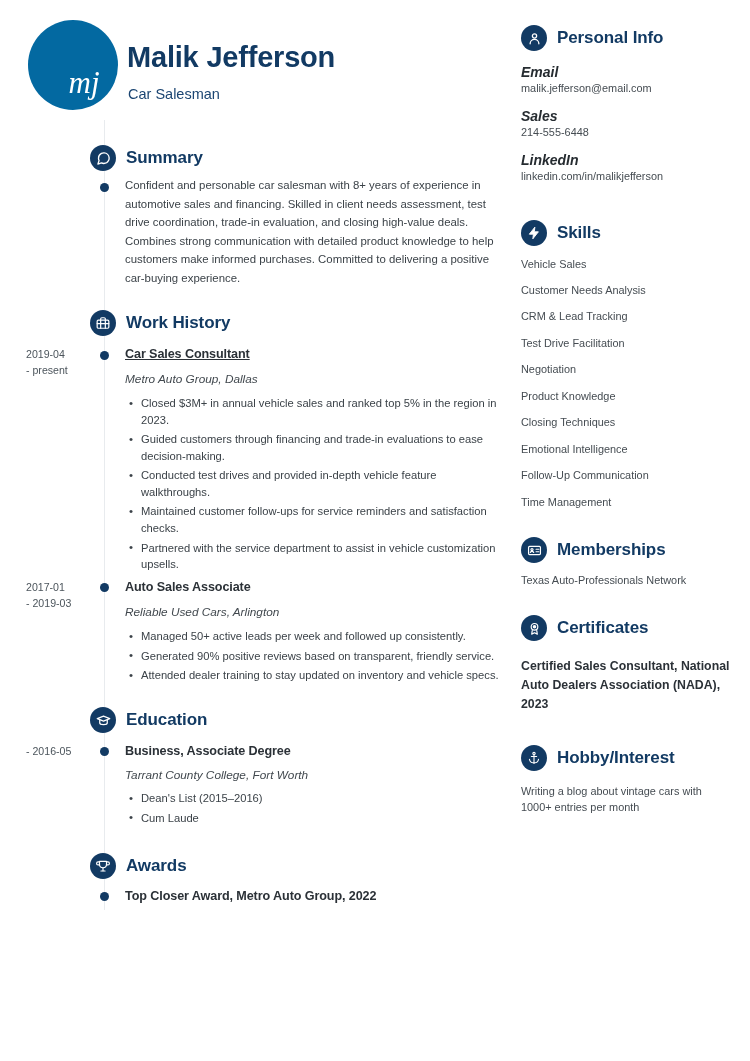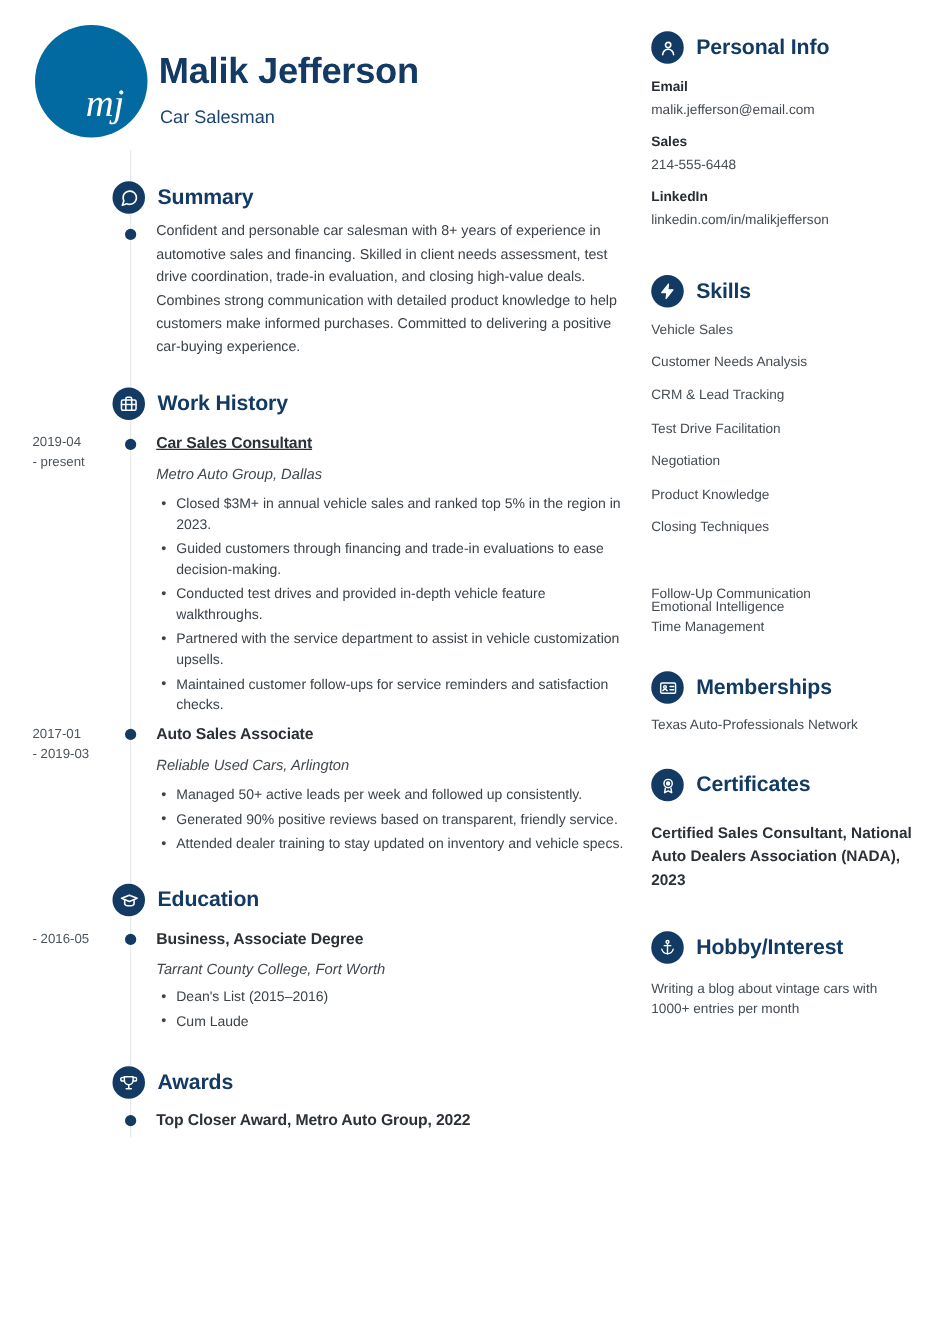--- a/index.html
+++ b/index.html
@@ -169,23 +169,24 @@
   }
   .side-head {
     position: absolute;
     display: flex;
     align-items: center;
     left: 16px;
   }
   .side-label {
     position: absolute;
     left: 16px;
-    font-size: 11px;
+    font-size: 14px;
     font-weight: bold;
     color: #262c31;
+    font-style: italic;
   }
   .side-value {
     position: absolute;
     left: 16px;
     font-size: 10.9px;
     color: #454c52;
     line-height: 1.45;
   }
   .skill-item {
     position: absolute;
@@ -246,22 +247,22 @@
       <div>2019-04</div>
       <div>- present</div>
     </div>
     <div class="dot" style="top:351px;"></div>
     <div class="entry-title" style="left:125px; top:347px;text-decoration:underline;">Car Sales Consultant</div>
     <div class="entry-sub" style="left:125px; top:372px;">Metro Auto Group, Dallas</div>
     <ul class="bullets" style="left:128px; top:395px; width:375px;">
       <li>Closed $3M+ in annual vehicle sales and ranked top 5% in the region in 2023.</li>
       <li>Guided customers through financing and trade-in evaluations to ease decision-making.</li>
       <li>Conducted test drives and provided in-depth vehicle feature walkthroughs.</li>
+      <li>Maintained customer follow-ups for service reminders and satisfaction checks.</li>
       <li>Partnered with the service department to assist in vehicle customization upsells.</li>
-      <li>Maintained customer follow-ups for service reminders and satisfaction checks.</li>
     </ul>
 
     <div class="entry-date" style="top:579px;">
       <div>2017-01</div>
       <div>- 2019-03</div>
     </div>
     <div class="dot" style="top:583px;"></div>
     <div class="entry-title" style="left:125px; top:580px;">Auto Sales Associate</div>
     <div class="entry-sub" style="left:125px; top:605px;">Reliable Used Cars, Arlington</div>
     <ul class="bullets" style="left:128px; top:628px; width:375px;">
@@ -335,21 +336,21 @@
       </span>
       <span class="sec-title">Skills</span>
     </div>
     <div class="skill-item" style="top:258px;">Vehicle Sales</div>
     <div class="skill-item" style="top:284px;">Customer Needs Analysis</div>
     <div class="skill-item" style="top:310px;">CRM &amp; Lead Tracking</div>
     <div class="skill-item" style="top:337px;">Test Drive Facilitation</div>
     <div class="skill-item" style="top:363px;">Negotiation</div>
     <div class="skill-item" style="top:390px;">Product Knowledge</div>
     <div class="skill-item" style="top:416px;">Closing Techniques</div>
-    <div class="skill-item" style="top:443px;margin-top:37px;">Emotional Intelligence</div>
+    <div class="skill-item" style="top:443px;">Emotional Intelligence</div>
     <div class="skill-item" style="top:469px;">Follow-Up Communication</div>
     <div class="skill-item" style="top:496px;">Time Management</div>
 
     <div class="side-head" style="top:537px;">
       <span class="sec-icon">
         <svg width="15" height="15" viewBox="0 0 24 24" fill="none" stroke="#ffffff" stroke-width="1.9" stroke-linecap="round" stroke-linejoin="round">
           <rect x="2.5" y="5.5" width="19" height="13" rx="1.6"></rect>
           <circle cx="8" cy="10.5" r="1.7"></circle>
           <path d="M5.3 15.2a3 3 0 0 1 5.4 0"></path>
           <line x1="14.5" y1="10" x2="19" y2="10"></line>

